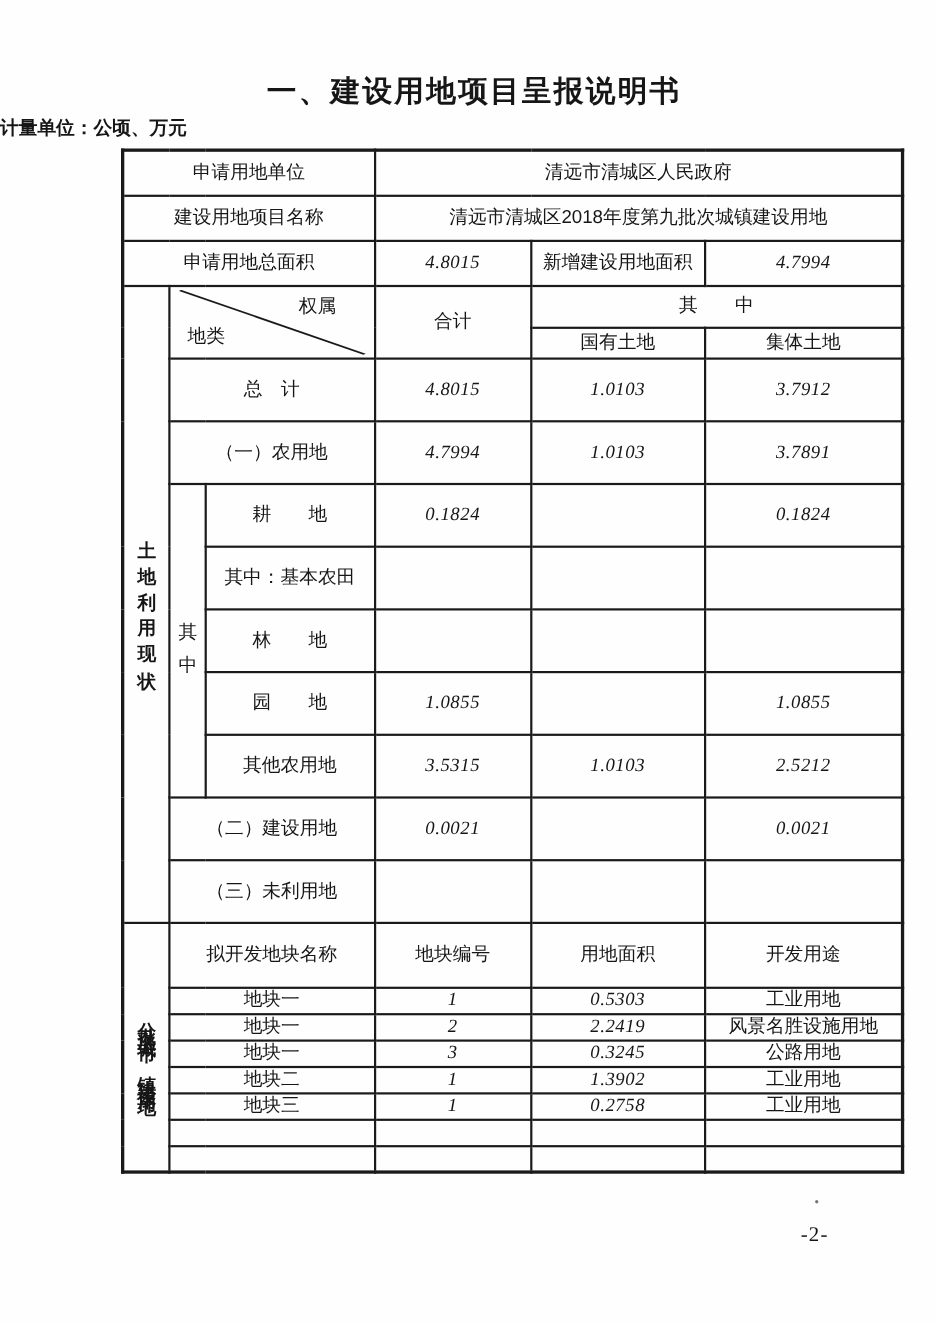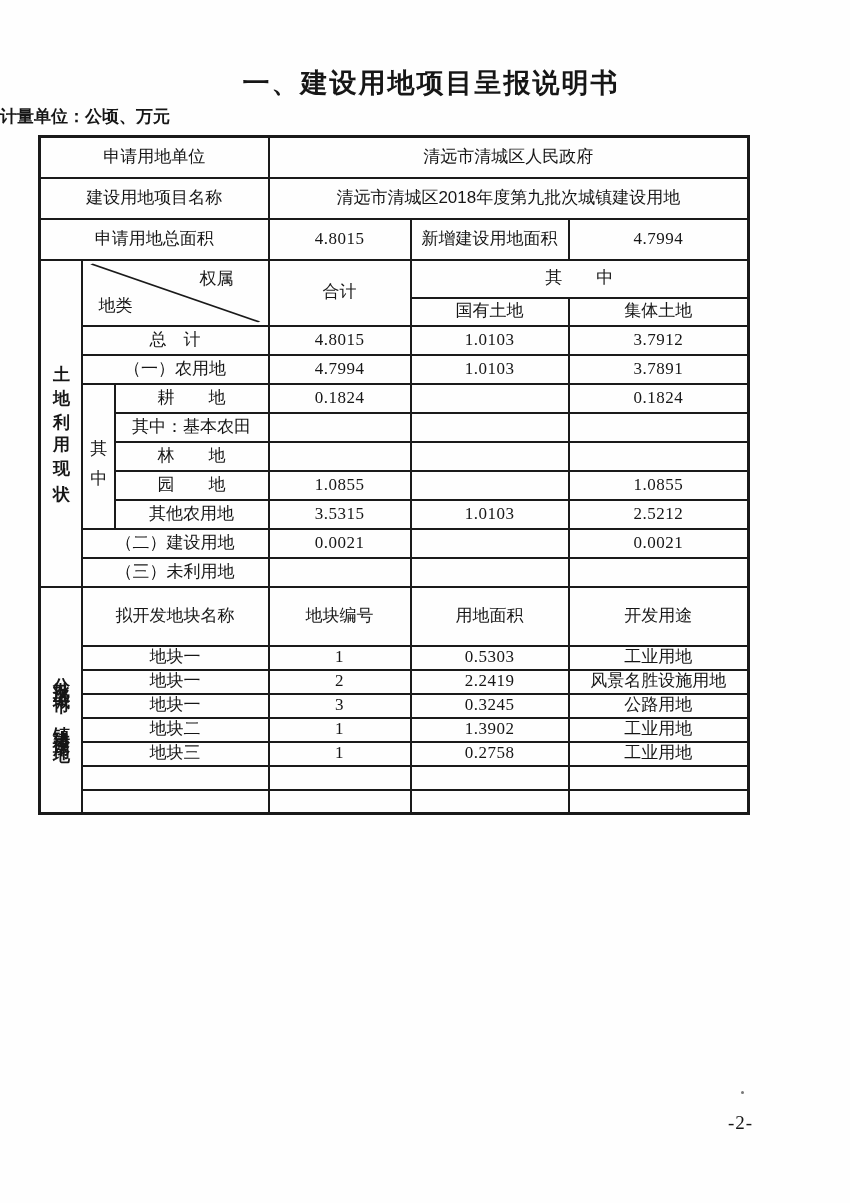--- a/index.html
+++ b/index.html
@@ -23,43 +23,44 @@
   .unit-note {
     text-align: left;
     margin: 11px 150px 10px 0;
     font-size: 17px;
     font-weight: bold;
     line-height: 1;
   }
   table.decl {
     border-collapse: collapse;
     table-layout: fixed;
-    margin-left: 38px;
+    margin-left: 110px;
     width: 709px;
     border: 3px solid #1a1a1a;
   }
   table.decl td {
     border: 2px solid #1a1a1a;
     text-align: center;
     vertical-align: middle;
     font-size: 17px;
     padding: 0 2px;
     overflow: hidden;
     line-height: 1.2;
   }
   tr.r-info  td { height: 41px; }
   tr.r-hdrA  td { height: 38px; }
   tr.r-hdrB  td { height: 28px; }
-  tr.r-land  td { height: 29px; }
+  tr.r-land  td { height: 57px; }
   tr.r-phdr  td { height: 59px; }
   tr.r-plot  td { height: 24px; }
   .num {
     font-family: "Liberation Serif", serif;
     font-size: 17px;
     letter-spacing: 0.5px;
+    font-style: italic;
   }
   
   .vcell { padding: 0; }
   .vtext {
     writing-mode: vertical-lr;
     text-orientation: upright;
     display: block;
     margin: 0 auto;
     height: 100%;
     text-align: center;

